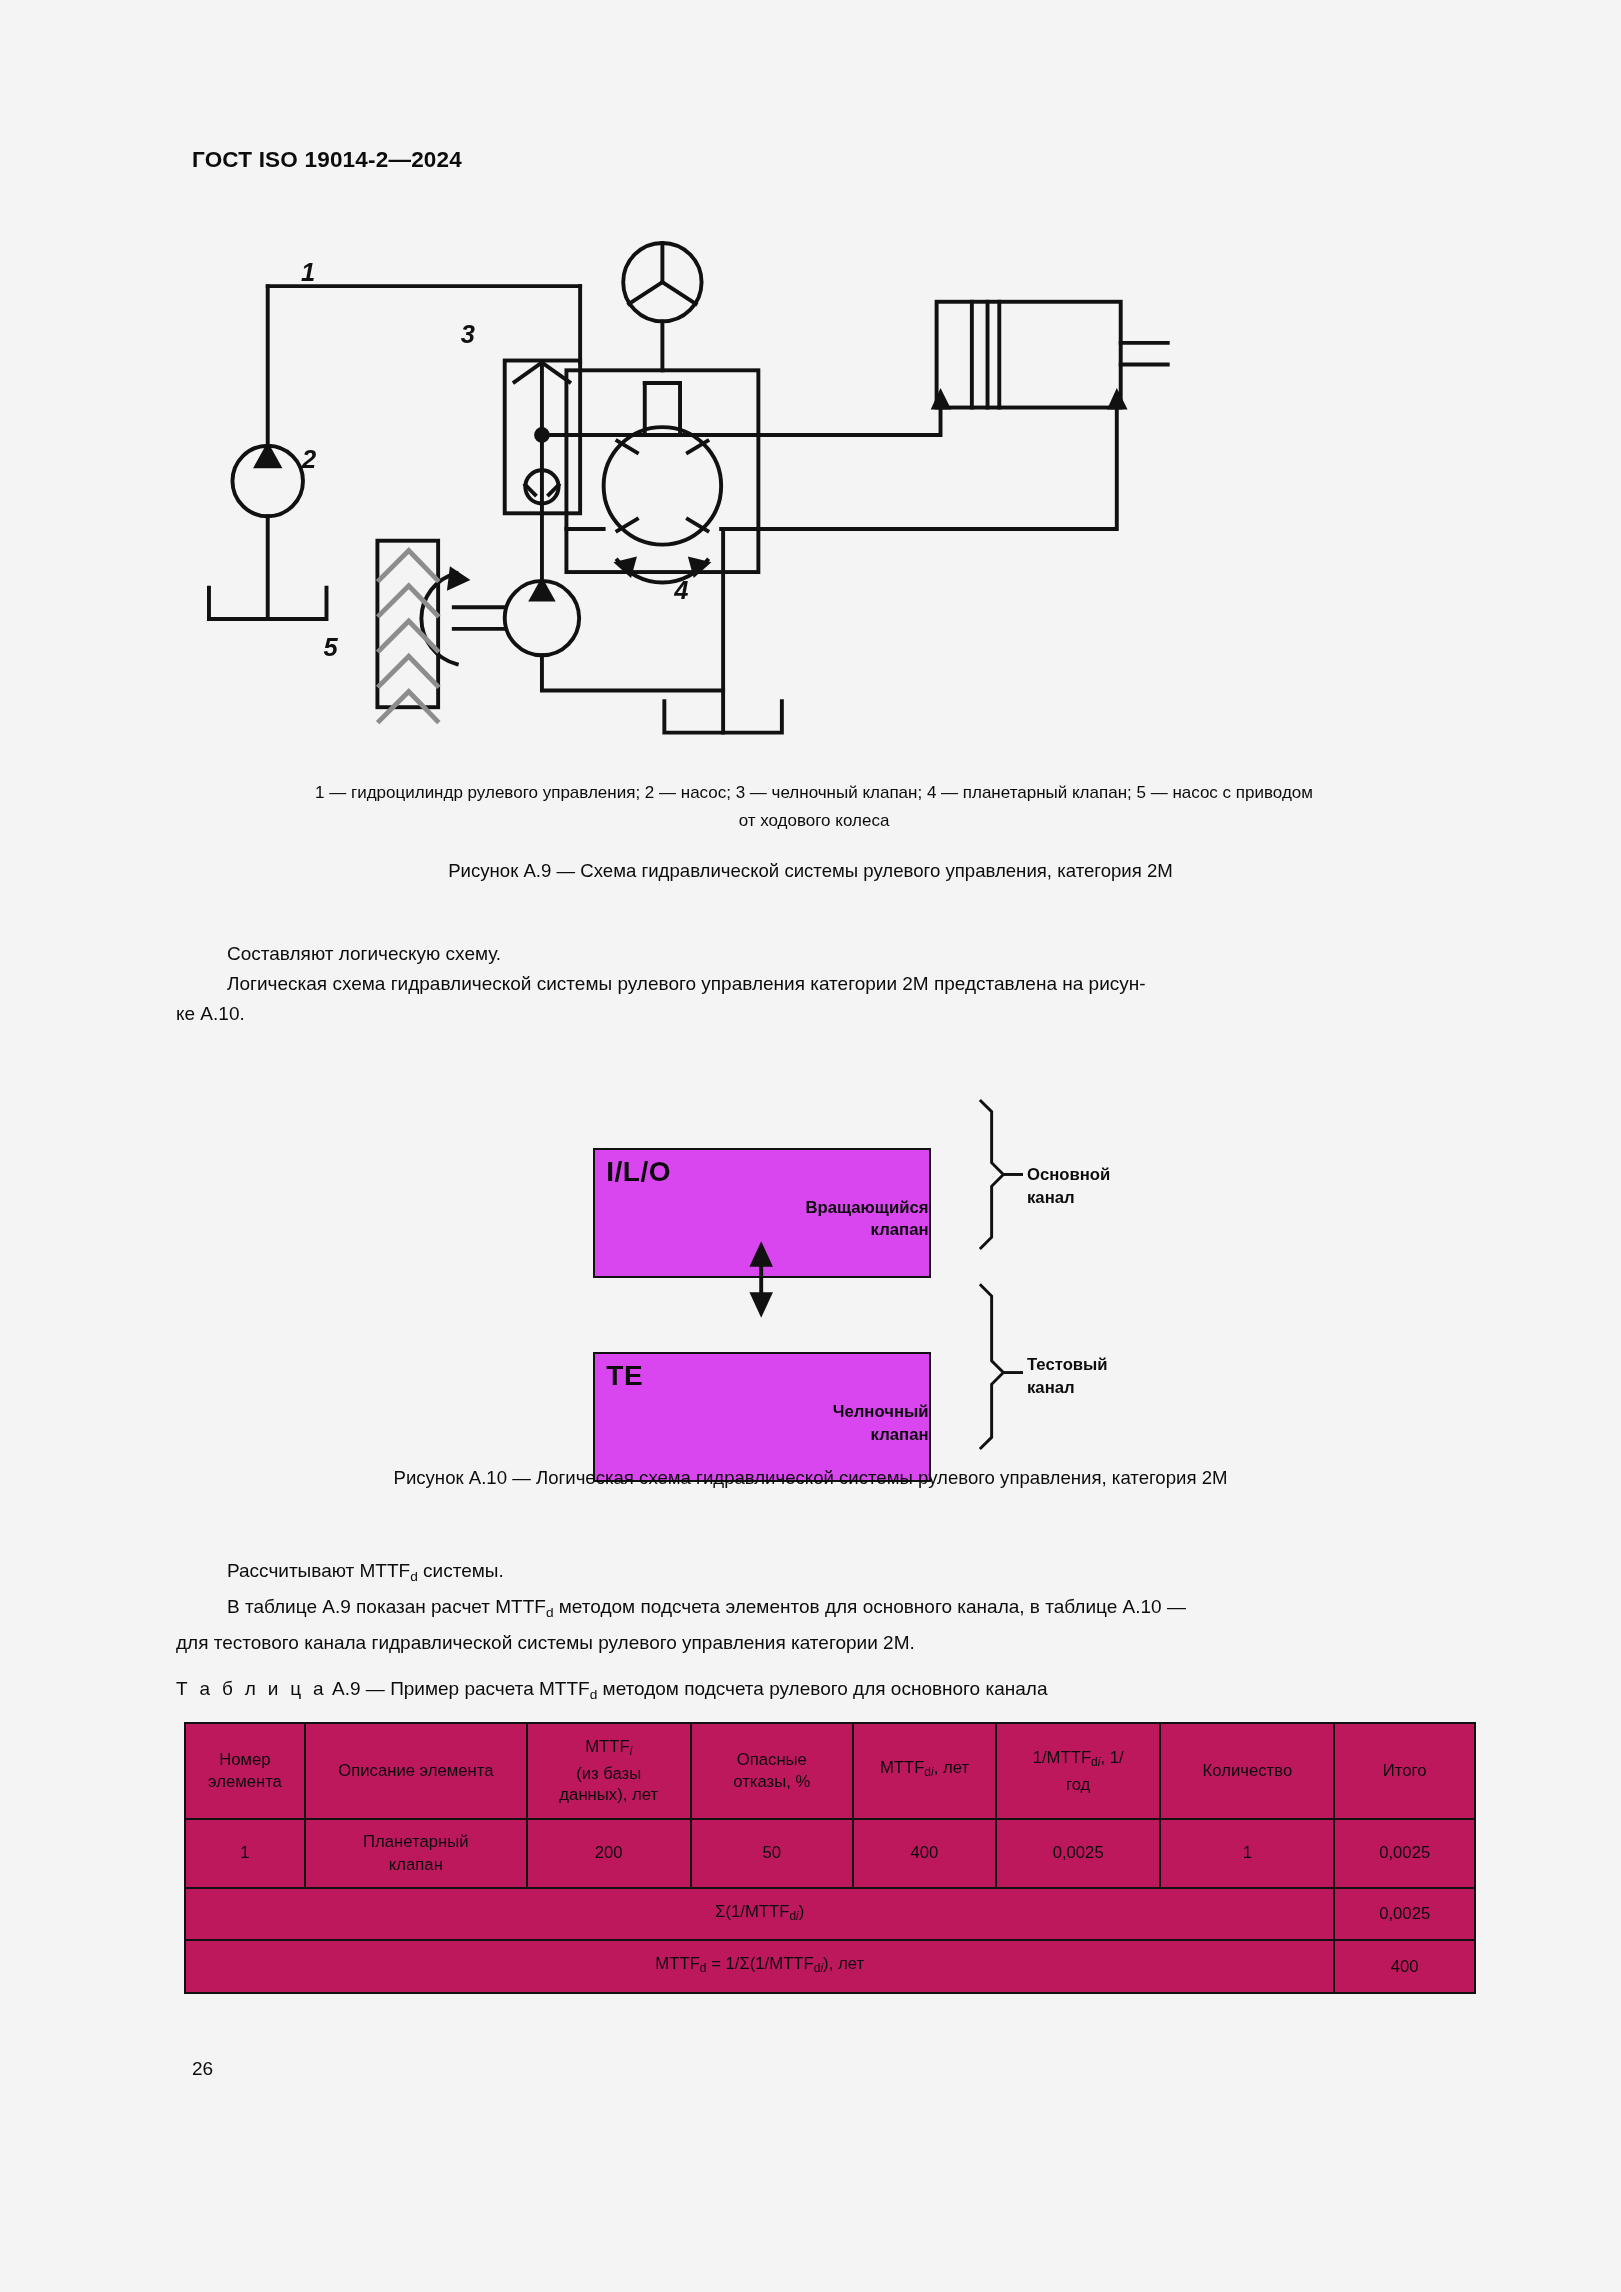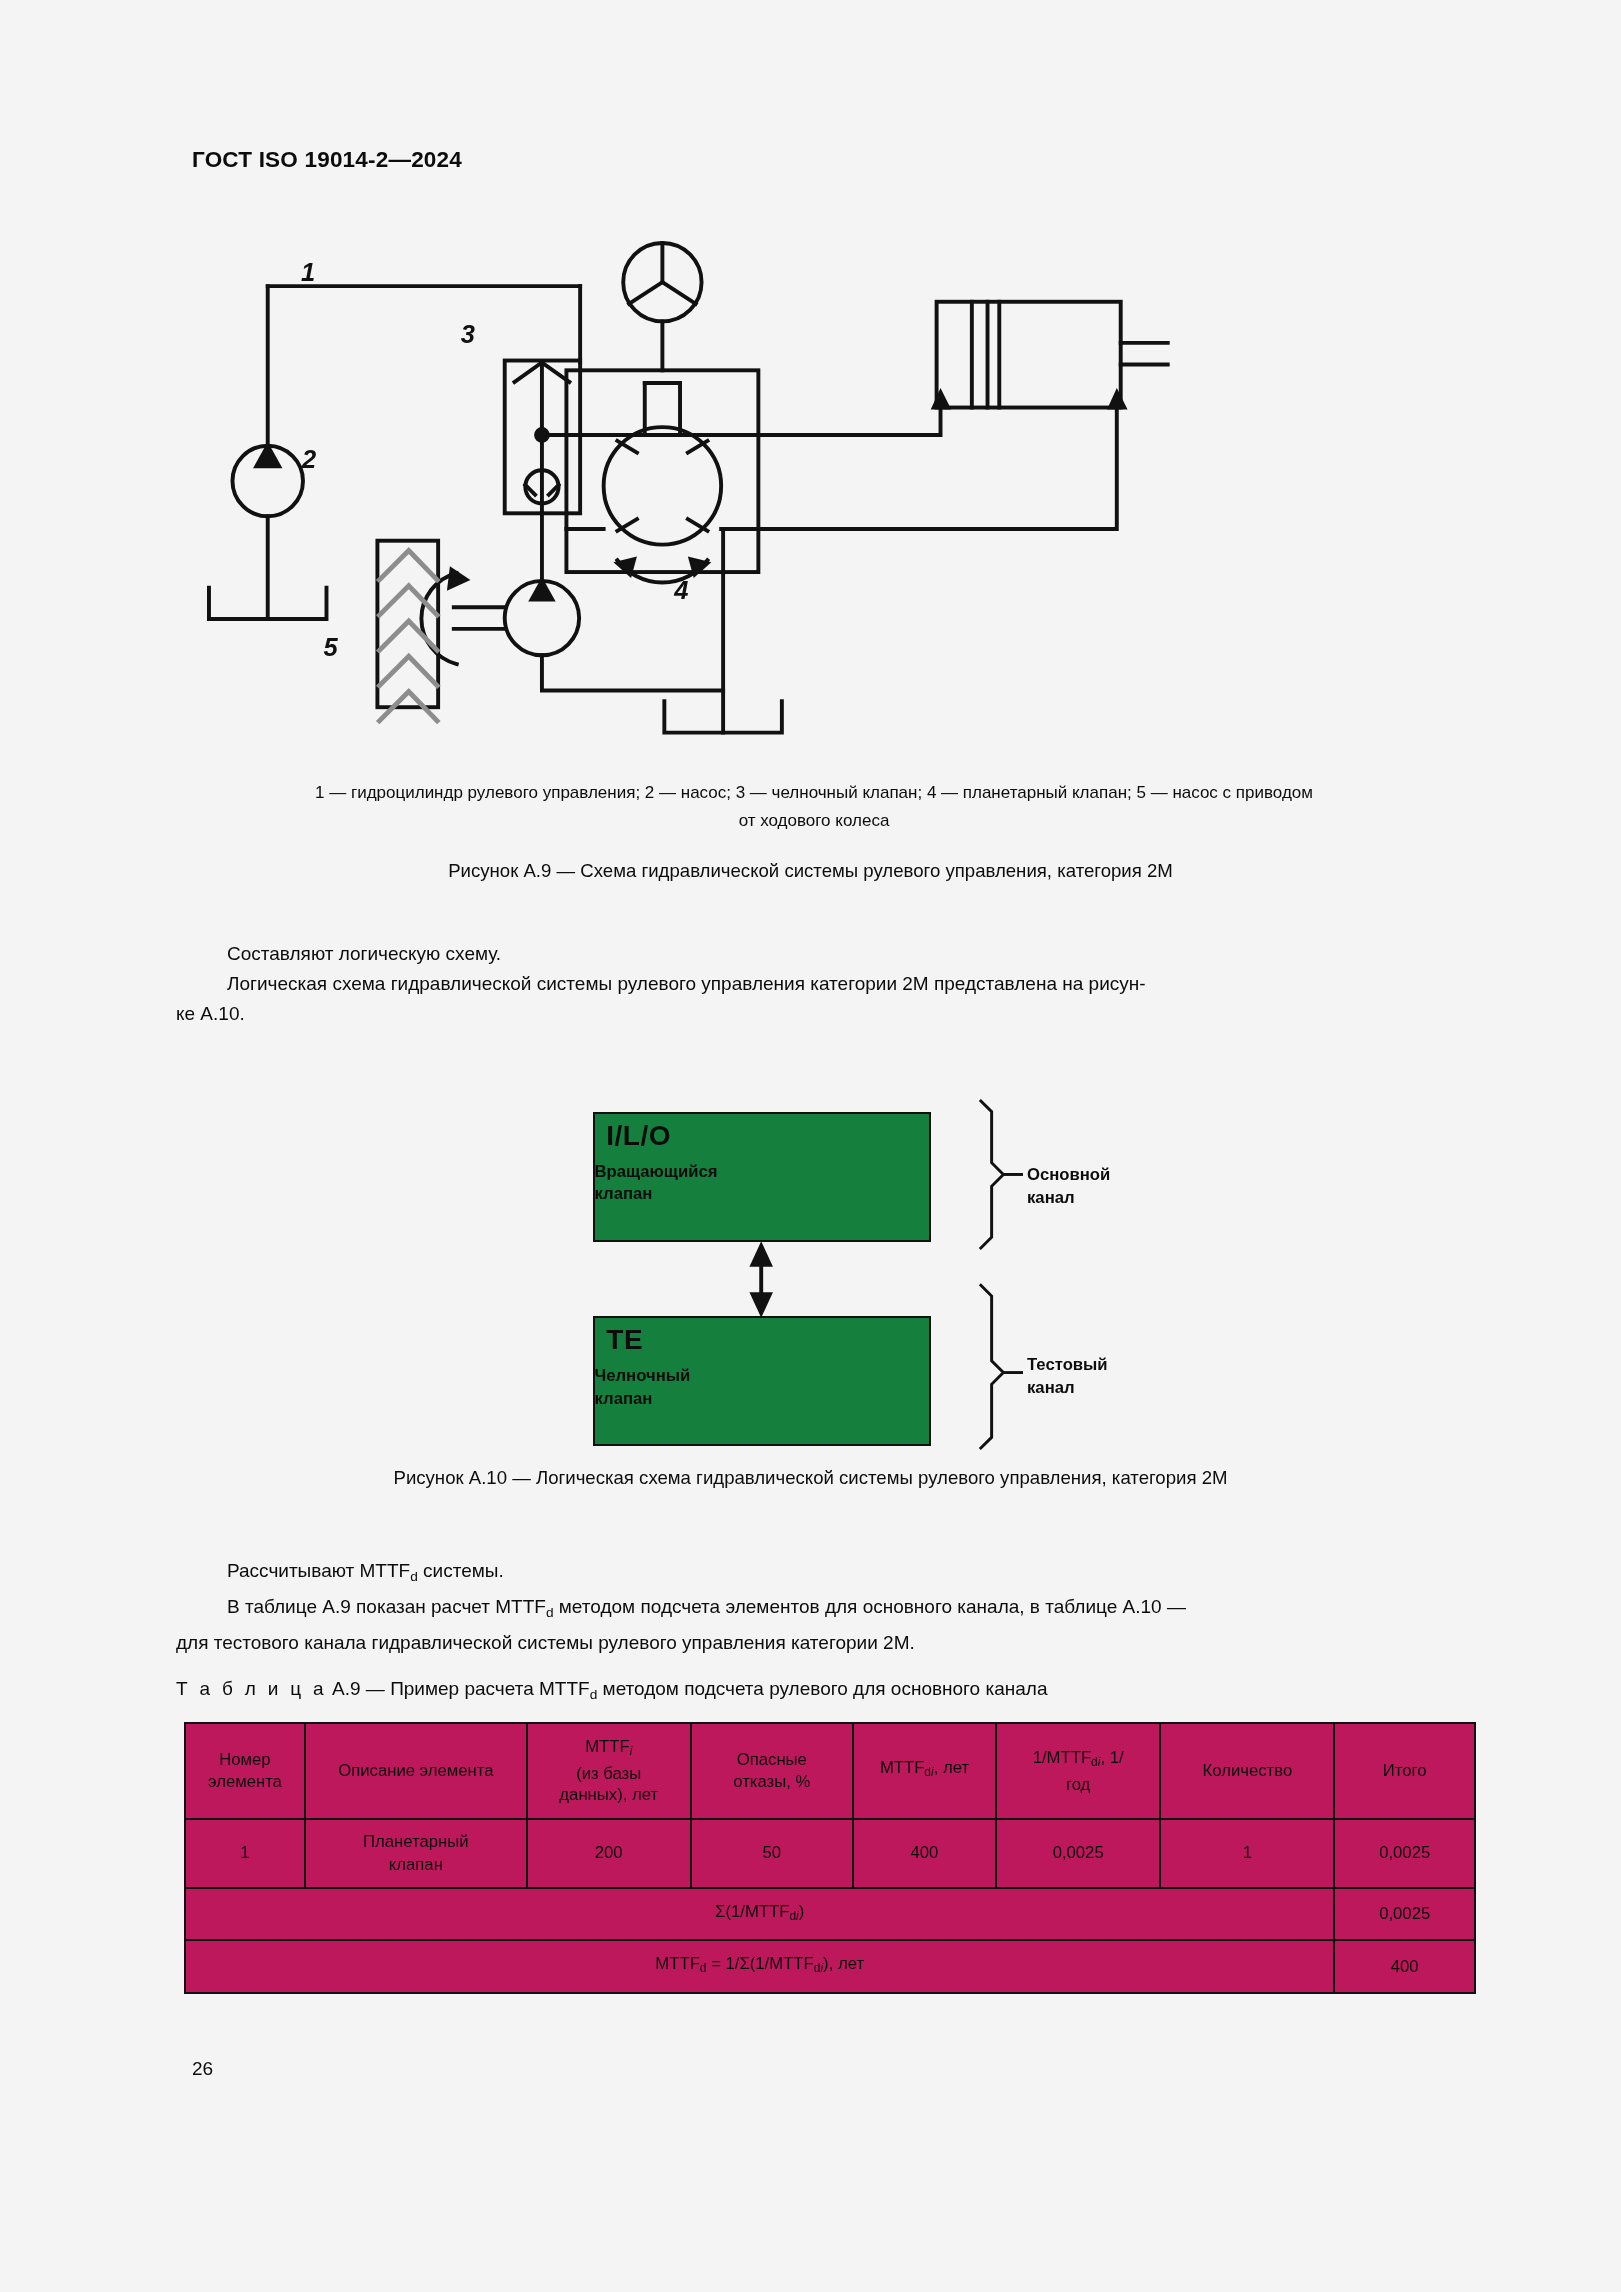--- a/index.html
+++ b/index.html
@@ -83,38 +83,39 @@
   .fig-a10 {
     position: absolute;
     left: 568px;
     top: 1098px;
     width: 608px;
     height: 353px;
   }
   .logic-box {
     position: absolute;
     border: 2.9px solid #111;
-    background: #15803d;
+    background: #d946ef;
     box-sizing: border-box;
+    margin-top: 36px;
   }
   #logic-box-main { left: 24.5px; top: 13.7px; width: 338px; height: 130px; }
   #logic-box-test { left: 24.5px; top: 218px; width: 338px; height: 130px; }
   .logic-tag {
     position: absolute;
     left: 11.8px;
     top: 5.9px;
     font-size: 28px;
     font-weight: bold;
     letter-spacing: 0.5px;
   }
   .logic-label {
     position: absolute;
     left: 0; right: 0;
     top: 47px;
-    text-align: left;
+    text-align: right;
     font-size: 16.7px;
     font-weight: bold;
     line-height: 22.5px;
   }
   .channel-label {
     position: absolute;
     font-size: 16.7px;
     font-weight: bold;
     line-height: 22.5px;
   }

